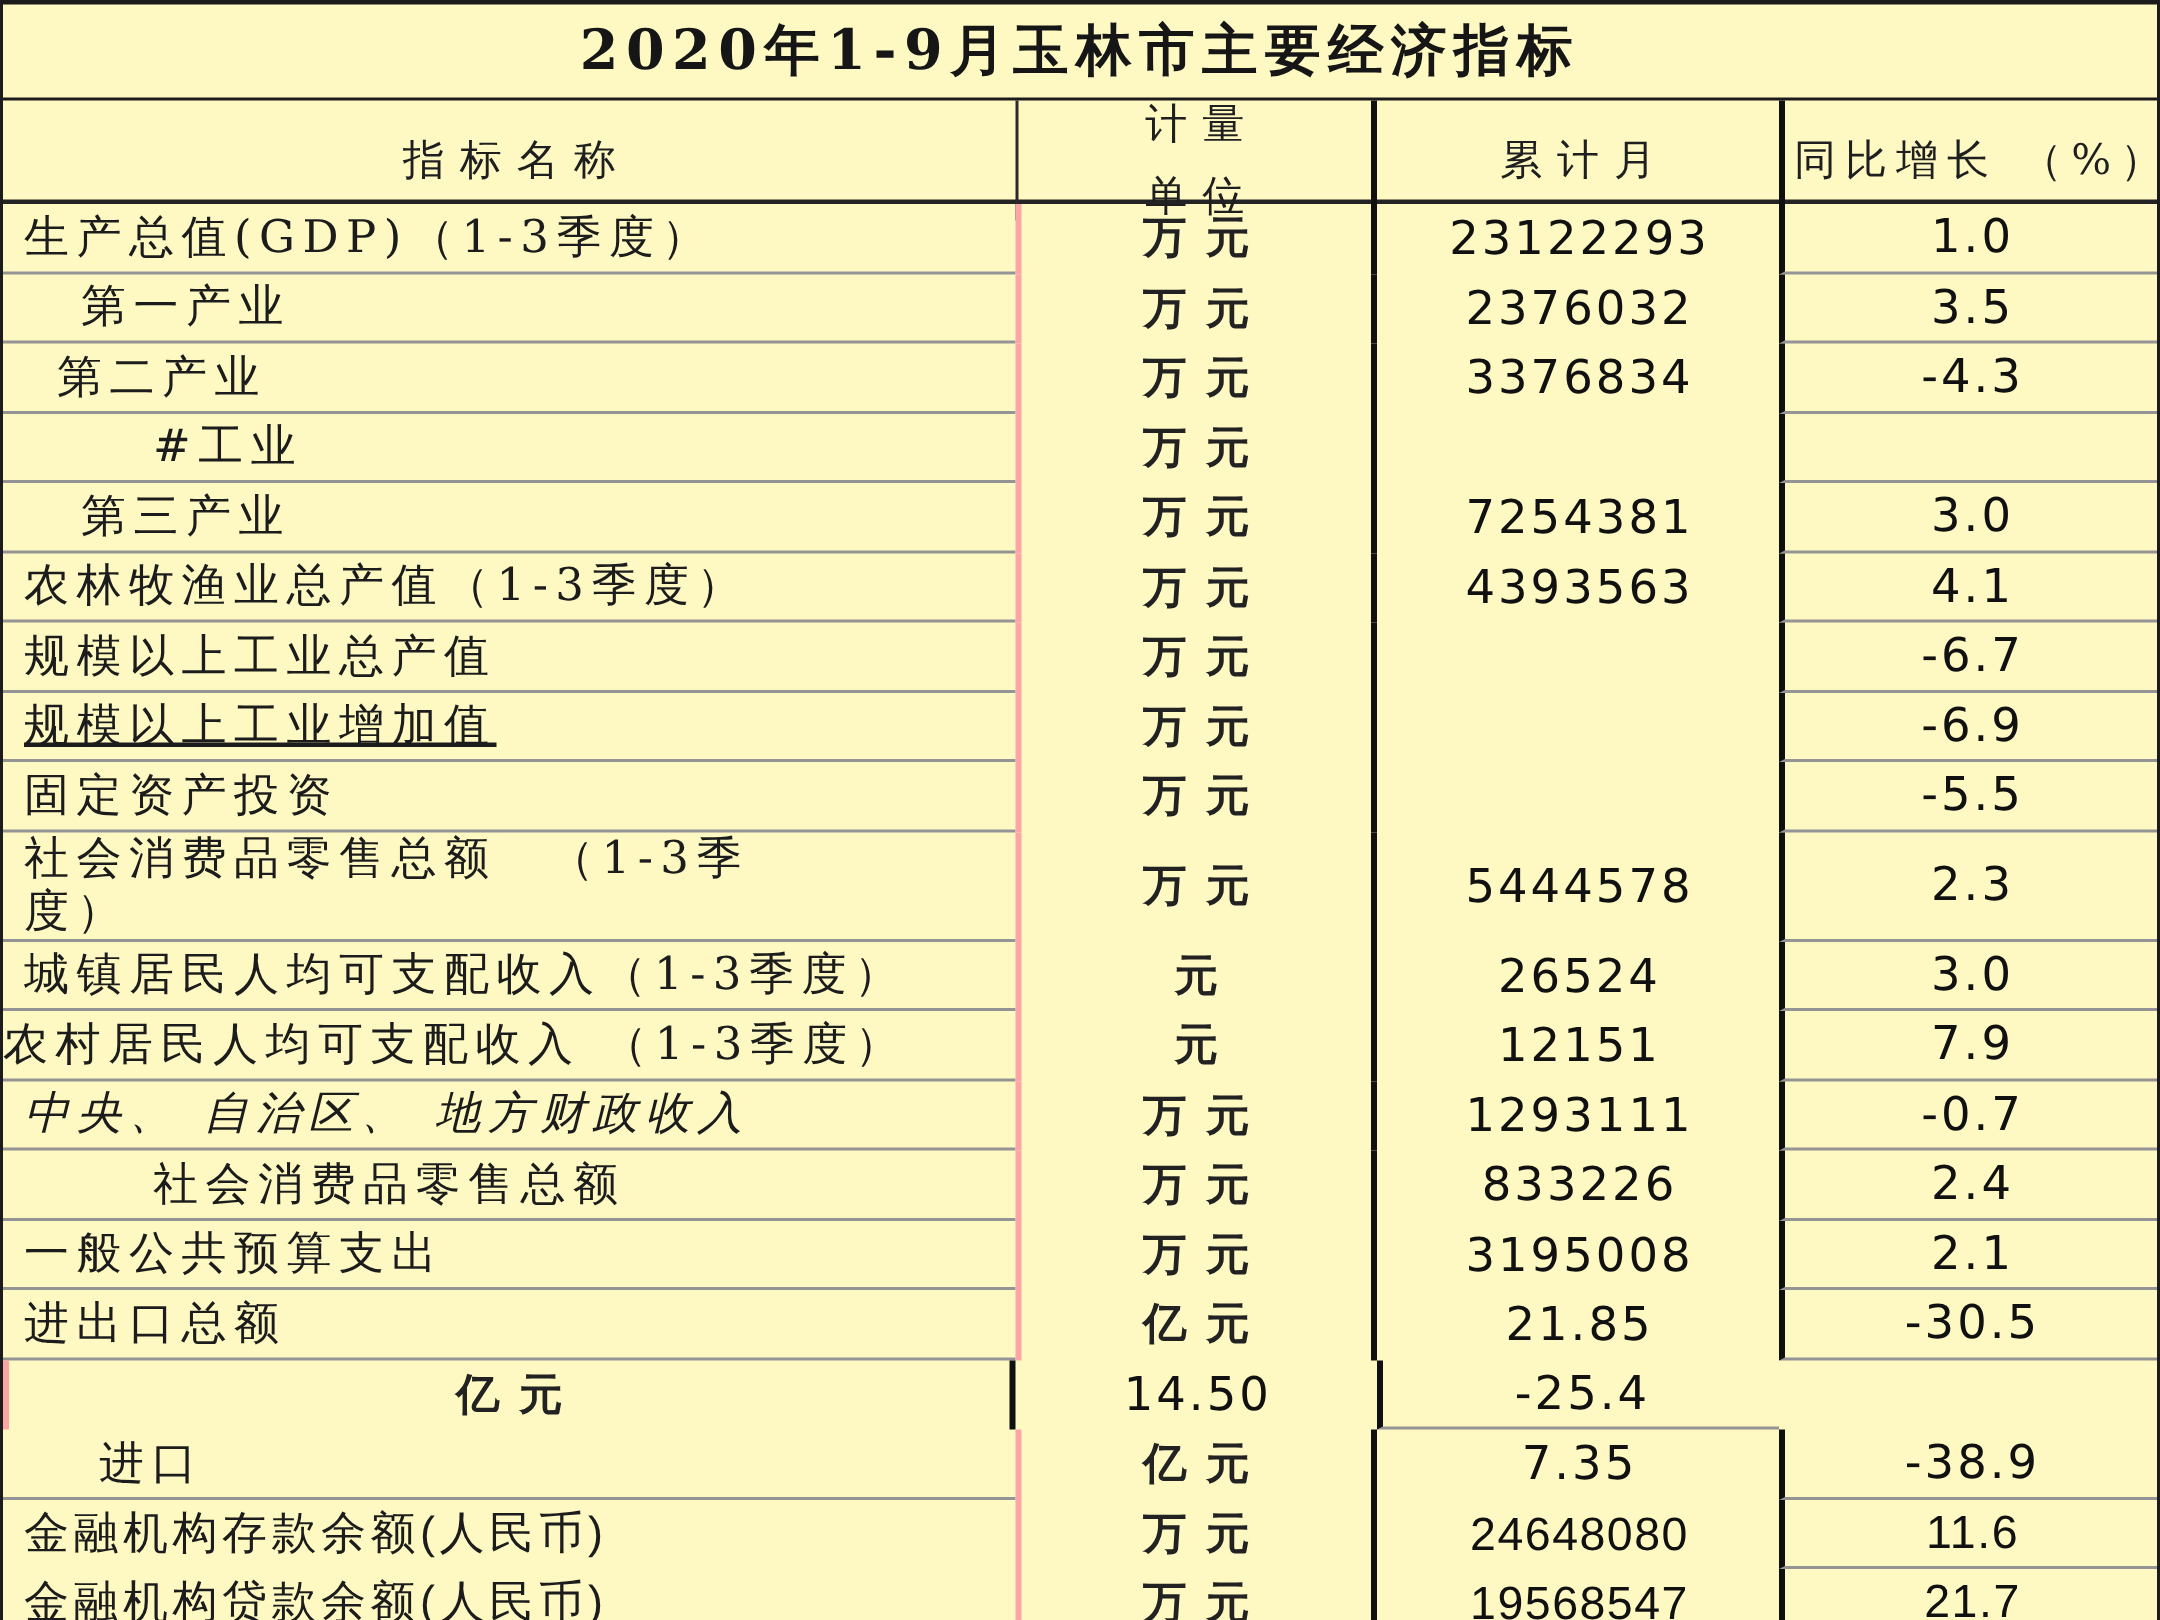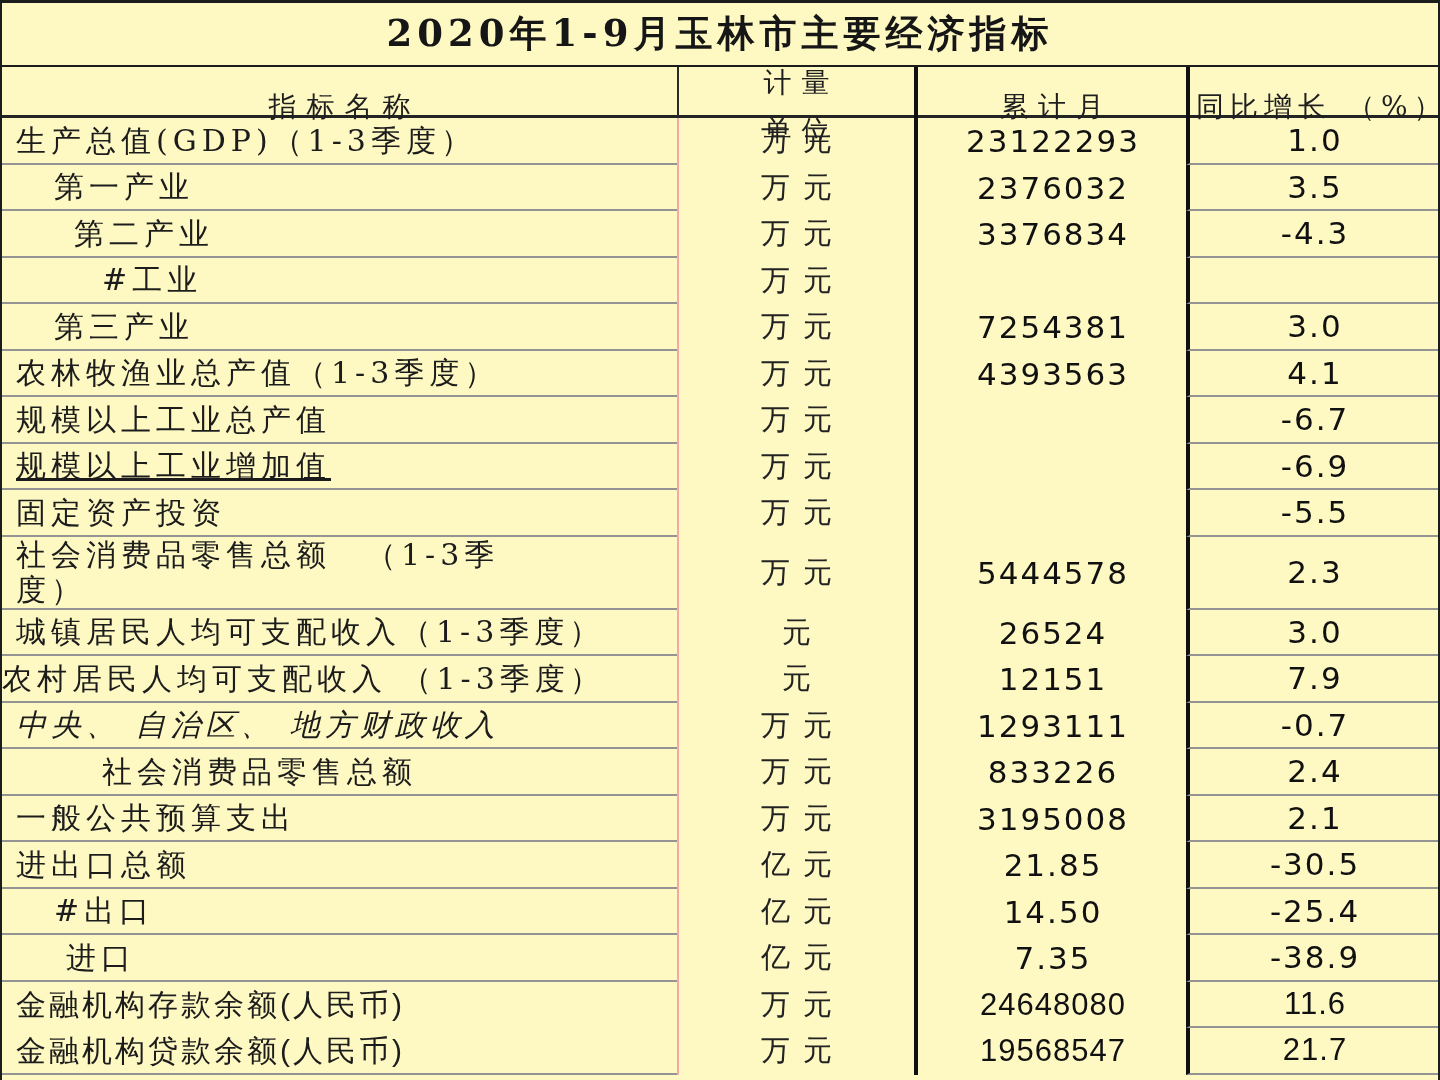--- a/index.html
+++ b/index.html
@@ -36,21 +36,21 @@
   }
 
   
   .header-row, .row {
     display: grid;
     grid-template-columns: 675px 241px 268px 1fr;
   }
 
   
   .header-row {
-    height: 51px;
+    height: 69px;
     border-bottom: 3px solid #242424;
     text-align: right;
   }
   .hc {
     display: flex;
     align-items: center;
     justify-content: center;
     font-size: 28px;
     letter-spacing: 10px;
     padding-left: 10px; 
@@ -82,24 +82,25 @@
     border-bottom: 2px solid #949494;
     color: #1c1c1c;
   }
   .bc.c1.nodiv { border-bottom: none; }
 
   .bc.c2 {
     justify-content: center;
     font-size: 29px;
     letter-spacing: 13px;
     padding-left: 13px;
-    border-left: 2px solid #fca5a5;
+    border-left: 4px solid #fca5a5;
     border-right: 4px solid #101010;
     color: #222222;
     white-space: nowrap;
+    font-weight: bold;
   }
 
   .bc.c3, .bc.c4 {
     justify-content: center;
     font-family: "DejaVu Sans", sans-serif;
     font-size: 31px;
     letter-spacing: 2px;
     padding-left: 2px;
     color: #111111;
     white-space: nowrap;
@@ -140,21 +141,21 @@
         <div class="bc c3">23122293</div>
         <div class="bc c4">1.0</div>
       </div>
       <div class="row">
         <div class="bc c1" style="padding-left: 52px;">第一产业</div>
         <div class="bc c2">万元</div>
         <div class="bc c3">2376032</div>
         <div class="bc c4">3.5</div>
       </div>
       <div class="row">
-        <div class="bc c1" style="padding-left: 72px;">第二产业</div>
+        <div class="bc c1" style="padding-left: 36px;">第二产业</div>
         <div class="bc c2">万元</div>
         <div class="bc c3">3376834</div>
         <div class="bc c4">-4.3</div>
       </div>
       <div class="row">
         <div class="bc c1" style="padding-left: 100px;">#工业</div>
         <div class="bc c2">万元</div>
         <div class="bc c3"></div>
         <div class="bc c4"></div>
       </div>
@@ -225,21 +226,20 @@
         <div class="bc c3">3195008</div>
         <div class="bc c4">2.1</div>
       </div>
       <div class="row">
         <div class="bc c1" style="padding-left: 14px;">进出口总额</div>
         <div class="bc c2">亿元</div>
         <div class="bc c3">21.85</div>
         <div class="bc c4">-30.5</div>
       </div>
       <div class="row">
-        <div class="bc c1" style="padding-left: 52px;">#出口</div>
         <div class="bc c2">亿元</div>
         <div class="bc c3">14.50</div>
         <div class="bc c4">-25.4</div>
       </div>
       <div class="row">
         <div class="bc c1" style="padding-left: 64px;">进口</div>
         <div class="bc c2">亿元</div>
         <div class="bc c3">7.35</div>
         <div class="bc c4">-38.9</div>
       </div>

